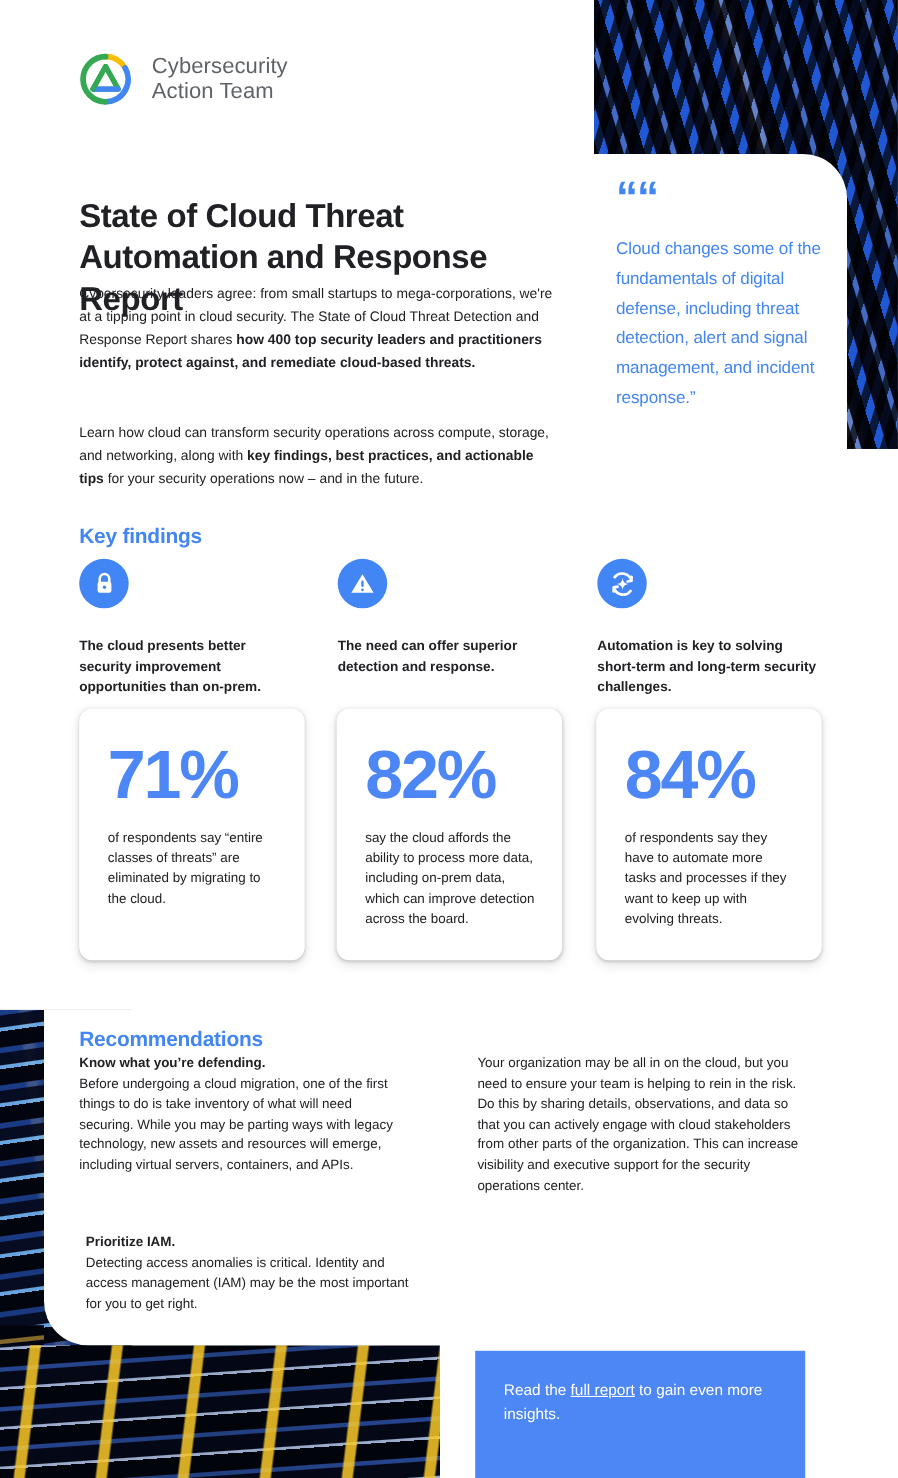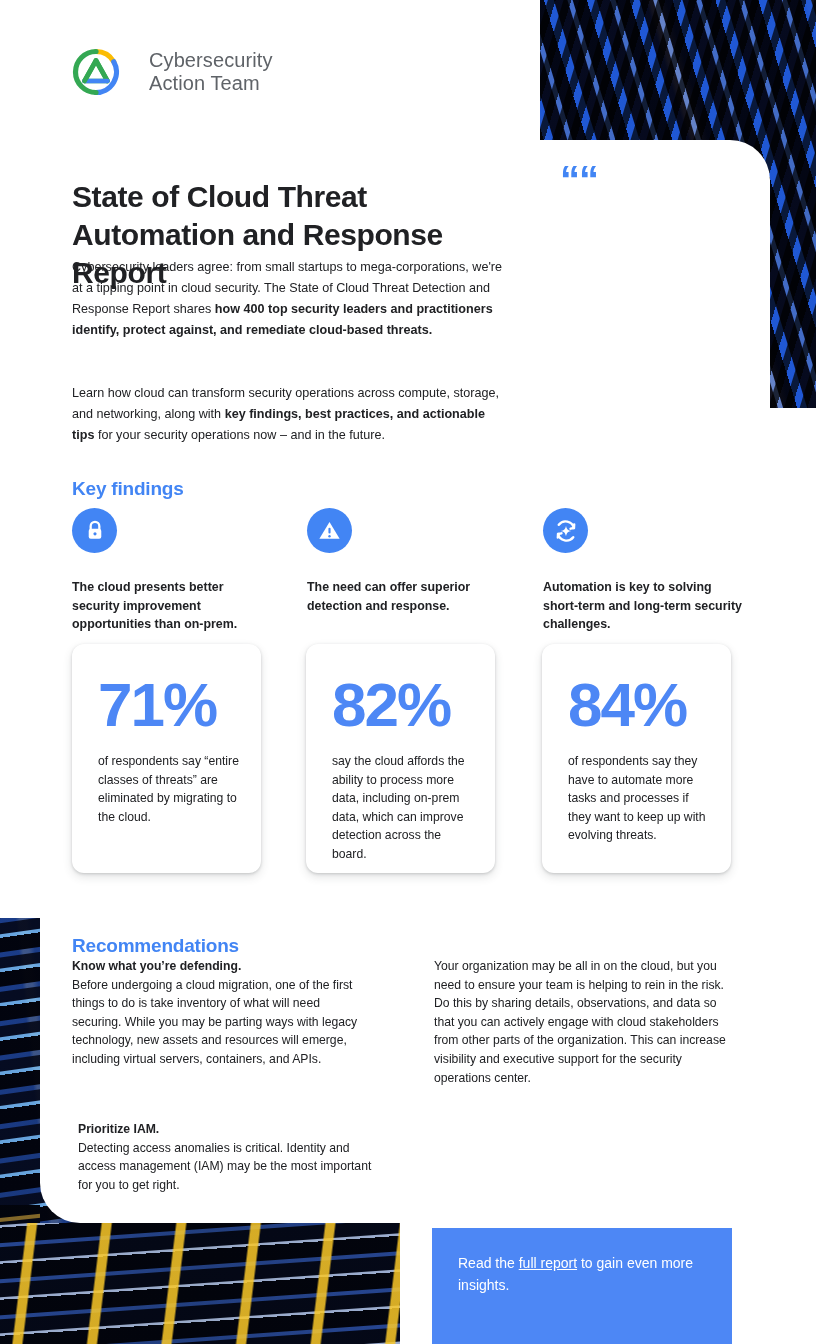--- a/index.html
+++ b/index.html
@@ -146,21 +146,21 @@
   
   .content { position: absolute; left: 0; top: 0; width: 816px; }
 
   
   #logo-row {
     position: absolute;
     left: 72px;
     top: 48px;
     display: flex;
     align-items: center;
-    gap: 29px;
+    gap: 18px;
   }
   #logo-mark { width: 48px; height: 48px; display: block; }
   #logo-text {
     font-size: 20px;
     line-height: 23px;
     color: #5f6368;
     font-weight: 400;
     letter-spacing: 0.1px;
     white-space: pre-line;
   }
@@ -250,21 +250,21 @@
     font-size: 12.4px;
     line-height: 18.5px;
     font-weight: 700;
     color: #202124;
   }
 
   
   .stat-card {
     position: absolute;
     top: 644px;
-    width: 189px;
+    width: 205px;
     height: 229px;
     background: #ffffff;
     border-radius: 12px;
     box-shadow: 0 1px 3px rgba(60,64,67,0.22), 0 4px 10px rgba(60,64,67,0.14);
     box-sizing: border-box;
     padding: 28px 22px 0 26px;
   }
   #stat-card-0 { left: 72px; }
   #stat-card-1 { left: 306px; }
   #stat-card-2 { left: 542px; }
@@ -352,20 +352,21 @@
   <p class="body-para" id="intro-p1">
     <span>Cybersecurity leaders agree: from small startups to mega-corporations, we're at a tipping point in cloud security. The State of Cloud Threat Detection and Response Report shares </span><b>how 400 top security leaders and practitioners identify, protect against, and remediate cloud-based threats.</b>
   </p>
 
   <p class="body-para" id="intro-p2">
     <span>Learn how cloud can transform security operations across compute, storage, and networking, along with </span><b>key findings, best practices, and actionable tips</b><span> for your security operations now – and in the future.</span>
   </p>
 
   <div id="quote-block">
     <div id="quote-mark">““</div>
+    <div id="quote-text">Cloud changes some of the fundamentals of digital defense, including threat detection, alert and signal management, and incident response.”</div>
   </div>
 
   <h2 class="section-heading" id="heading-key-findings">Key findings</h2>
 
   <div class="finding" id="finding-0">
     <div class="finding-icon">
       <svg width="26" height="26" viewBox="0 0 24 24" aria-hidden="true">
         <path d="M8 10V7.6a4 4 0 0 1 8 0V10" fill="none" stroke="#ffffff" stroke-width="2.1" stroke-linecap="round"></path>
         <rect x="6.2" y="10" width="11.6" height="9.2" rx="1.9" fill="#ffffff"></rect>
         <circle cx="12" cy="14.6" r="1.45" fill="#4285f4"></circle>

